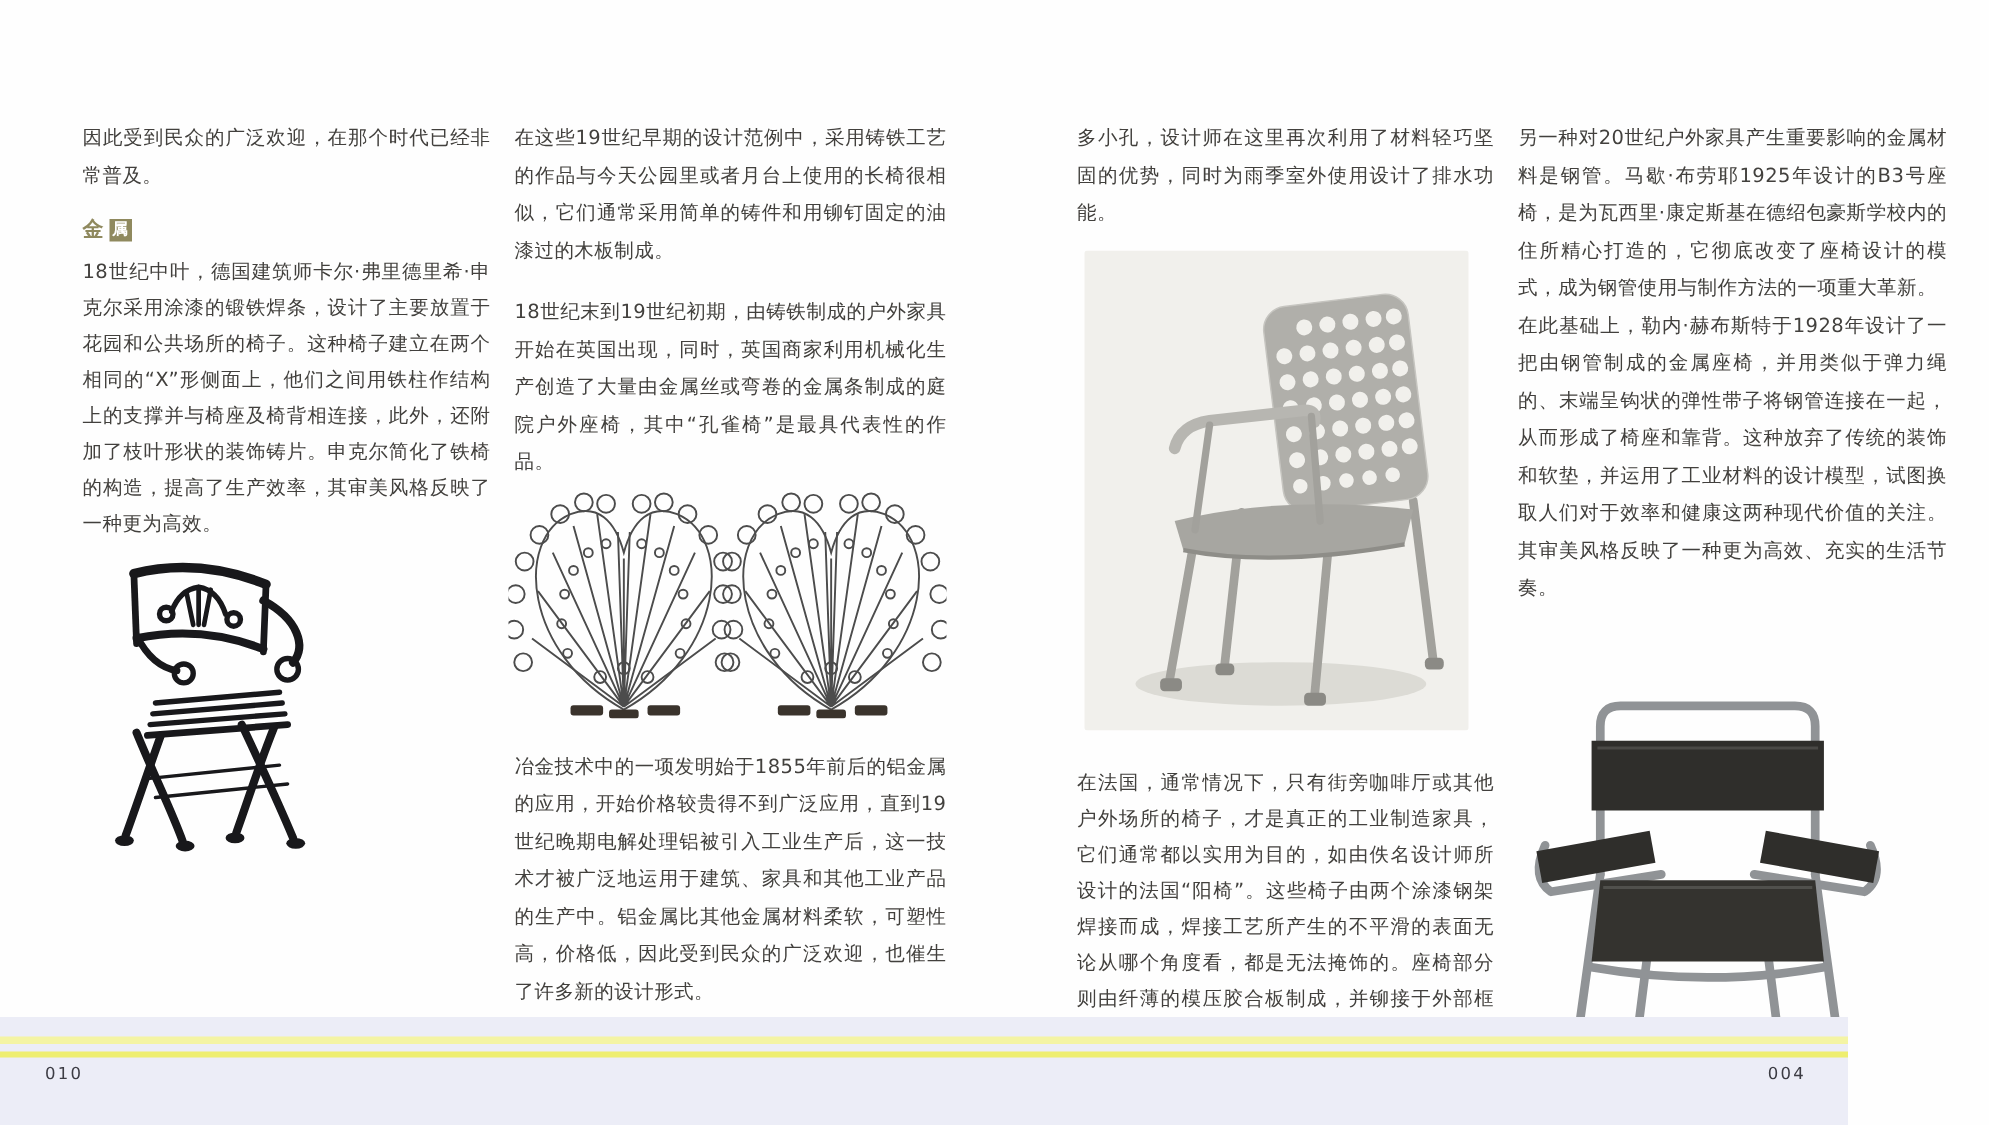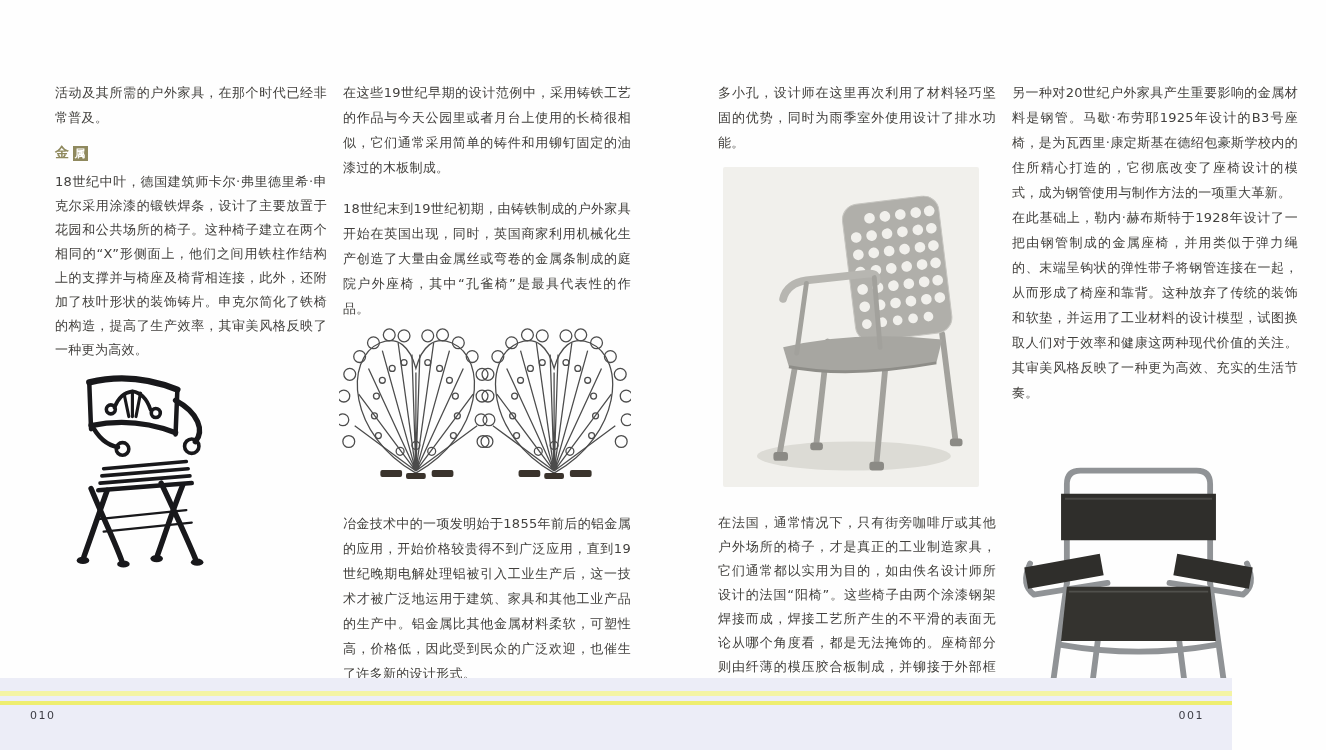--- a/index.html
+++ b/index.html
@@ -37,21 +37,21 @@
   }
   .pagenum.left  { left:30px; }
   .pagenum.right { right:28px; }
 </style>
 </head>
 <body>
 
 <div id="spread">
 
   <div id="col1" class="col">
-    <p>活动及其所需的户外家具，在那个时代已经非常普及。</p>
+    <p>因此受到民众的广泛欢迎，在那个时代已经非常普及。</p>
     <div class="sec-head">
       <span>金</span>
       <span class="boxchar">属</span>
     </div>
     <p style="margin-top:8px; line-height:24px">18世纪中叶，德国建筑师卡尔·弗里德里希·申克尔采用涂漆的锻铁焊条，设计了主要放置于花园和公共场所的椅子。这种椅子建立在两个相同的“X”形侧面上，他们之间用铁柱作结构上的支撑并与椅座及椅背相连接，此外，还附加了枝叶形状的装饰铸片。申克尔简化了铁椅的构造，提高了生产效率，其审美风格反映了一种更为高效。</p>
     <figure style="margin:6px 0 0 10px" role="img" aria-label="cast-iron garden armchair with X-shaped legs">
       <svg width="160" height="205" viewBox="0 0 172 228">
         <g stroke="#18181b" fill="none" stroke-linecap="round">
           <path d="M24,16 Q72,4 122,24" stroke-width="7"></path>
           <path d="M24,16 L26,68" stroke-width="5"></path>
@@ -130,21 +130,21 @@
               <rect x="40" y="147" width="22" height="7" rx="2"></rect>
               <rect x="66" y="150" width="20" height="6" rx="2"></rect>
               <rect x="92" y="147" width="22" height="7" rx="2"></rect>
             </g>
           </g>
         </defs>
         <use href="#fan"></use>
         <use href="#fan" x="140"></use>
       </svg>
     </figure>
-    <p style="margin-top:28px">冶金技术中的一项发明始于1855年前后的铝金属的应用，开始价格较贵得不到广泛应用，直到19世纪晚期电解处理铝被引入工业生产后，这一技术才被广泛地运用于建筑、家具和其他工业产品的生产中。铝金属比其他金属材料柔软，可塑性高，价格低，因此受到民众的广泛欢迎，也催生了许多新的设计形式。</p>
+    <p style="margin-top:16px">冶金技术中的一项发明始于1855年前后的铝金属的应用，开始价格较贵得不到广泛应用，直到19世纪晚期电解处理铝被引入工业生产后，这一技术才被广泛地运用于建筑、家具和其他工业产品的生产中。铝金属比其他金属材料柔软，可塑性高，价格低，因此受到民众的广泛欢迎，也催生了许多新的设计形式。</p>
     <p style="margin-top:8px">早期典型的铝金属家具以“兰帝”座椅为代表，这是由设计师汉斯·可瑞为1939年举办的瑞士国家展览会设计的。这把椅子的外形是整体浇铸而成的，椅背和椅座上被穿凿了很</p>
   </div>
 
   <div id="col3" class="col">
     <p>多小孔，设计师在这里再次利用了材料轻巧坚固的优势，同时为雨季室外使用设计了排水功能。</p>
     <figure style="margin:12px 0 0 2px" role="img" aria-label="perforated aluminum Landi chair">
       <svg width="262" height="320" viewBox="0 0 264 330">
         <rect width="264" height="330" rx="2" fill="#f1f0ec"></rect>
         <ellipse cx="135" cy="298" rx="100" ry="15" fill="#dcdbd5"></ellipse>
         <g stroke="#a2a19c" stroke-width="6" stroke-linecap="round" fill="none">
@@ -241,16 +241,16 @@
           <circle cx="180" cy="268" r="4.5"></circle>
         </g>
       </svg>
     </figure>
   </div>
 
   <div class="footer-band">
     <div class="stripe1"></div>
     <div class="stripe2"></div>
     <span class="pagenum left">010</span>
-    <span class="pagenum right">001</span>
+    <span class="pagenum right">004</span>
   </div>
 
 </div>
 
 </body></html>

